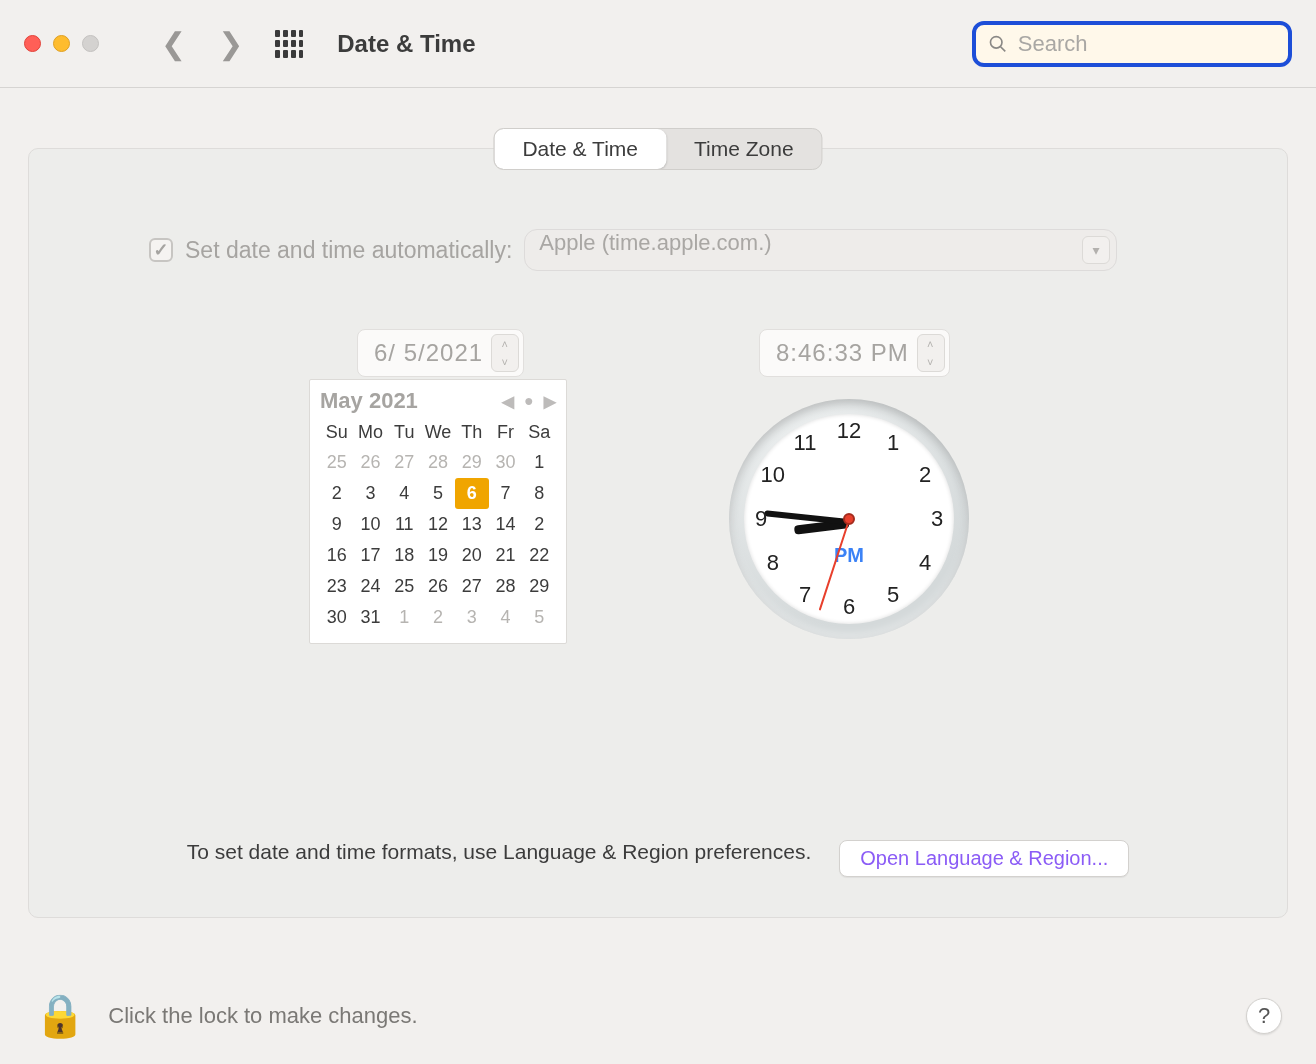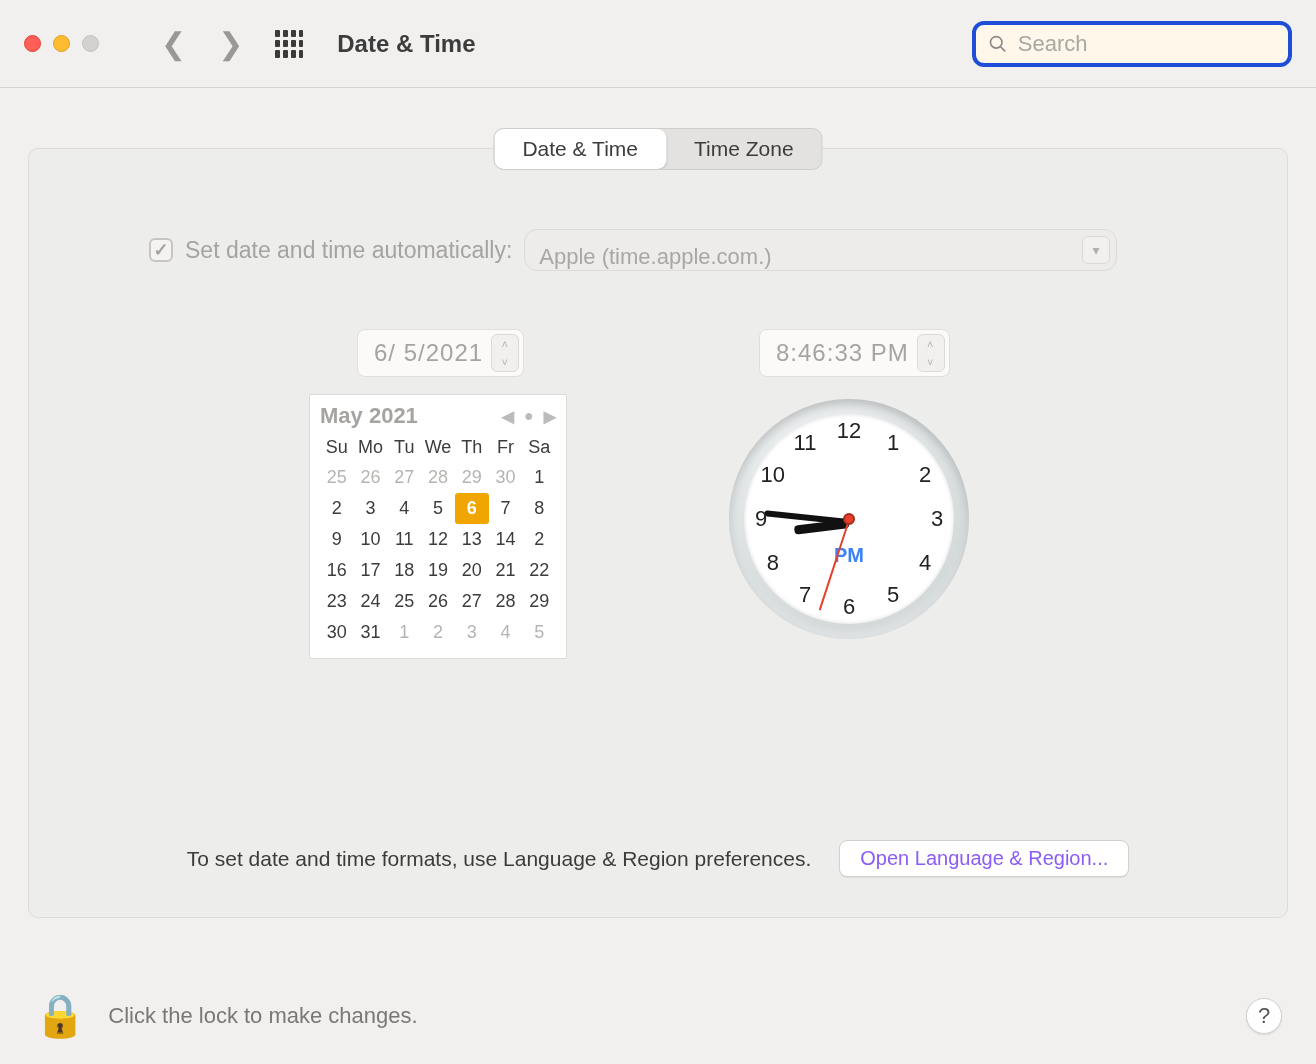--- a/index.html
+++ b/index.html
@@ -96,21 +96,21 @@
     background: #f5f3f1;
     display: flex; align-items: center; justify-content: center;
     color: #a6a4a1; font-weight: bold; font-size: 18px;
   }
   .server-combo {
     flex: 1;
     height: 42px;
     background: #eeecea;
     border: 1px solid #dddbda;
     border-radius: 13px;
-    display: flex; align-items: flex-end;
+    display: flex; align-items: flex-start;
     padding: 0 14px;
     color: #a9a7a4;
     font-size: 22px;
     position: relative;
   }
   .server-combo .chev {
     position: absolute; right: 6px; top: 6px;
     width: 28px; height: 28px;
     border: 1px solid #dcdad7;
     border-radius: 6px;
@@ -139,21 +139,21 @@
     display: flex; flex-direction: column;
     background: #f2f0ee;
   }
   .stepper .spin span { flex:1; text-align:center; font-size:11px; color:#b3b1ae; line-height:18px; }
   .date-stepper { top: 180px; left: 328px; justify-content: center; }
   .time-stepper { top: 180px; left: 730px; }
 
   
   .calendar {
     position: absolute;
-    top: 245px; left: 280px;
+    top: 230px; left: 280px;
     width: 258px;
     background: #ffffff;
     border: 1px solid #dcdad7;
     border-radius: 2px;
     padding: 8px 10px 10px 10px;
     color: #3c3c3c;
   }
   .cal-header {
     display: flex; align-items: center;
     font-size: 22px; color:#a6a4a1; font-weight:600;
@@ -210,21 +210,21 @@
   .clock .pin {
     position:absolute; left:50%; top:50%;
     width:12px;height:12px;border-radius:50%;
     background:#e83f2c; transform:translate(-50%,-50%);
     border:2px solid #a42c1e;
   }
 
   
   .panel-footer {
     position:absolute; bottom: 40px; left: 0; right: 0;
-    display:flex; align-items:center; justify-content:center;
+    display:flex; justify-content:center;
     gap: 28px;
     font-size: 21px; color:#3c3c3c;
   }
   .btn {
     background:#ffffff; border:1px solid #d3d1ce; border-radius:8px;
     padding: 6px 20px; font-size:20px; color:#8b5cf6;
     box-shadow: 0 1px 1px rgba(0,0,0,0.06);
   }
 
   

